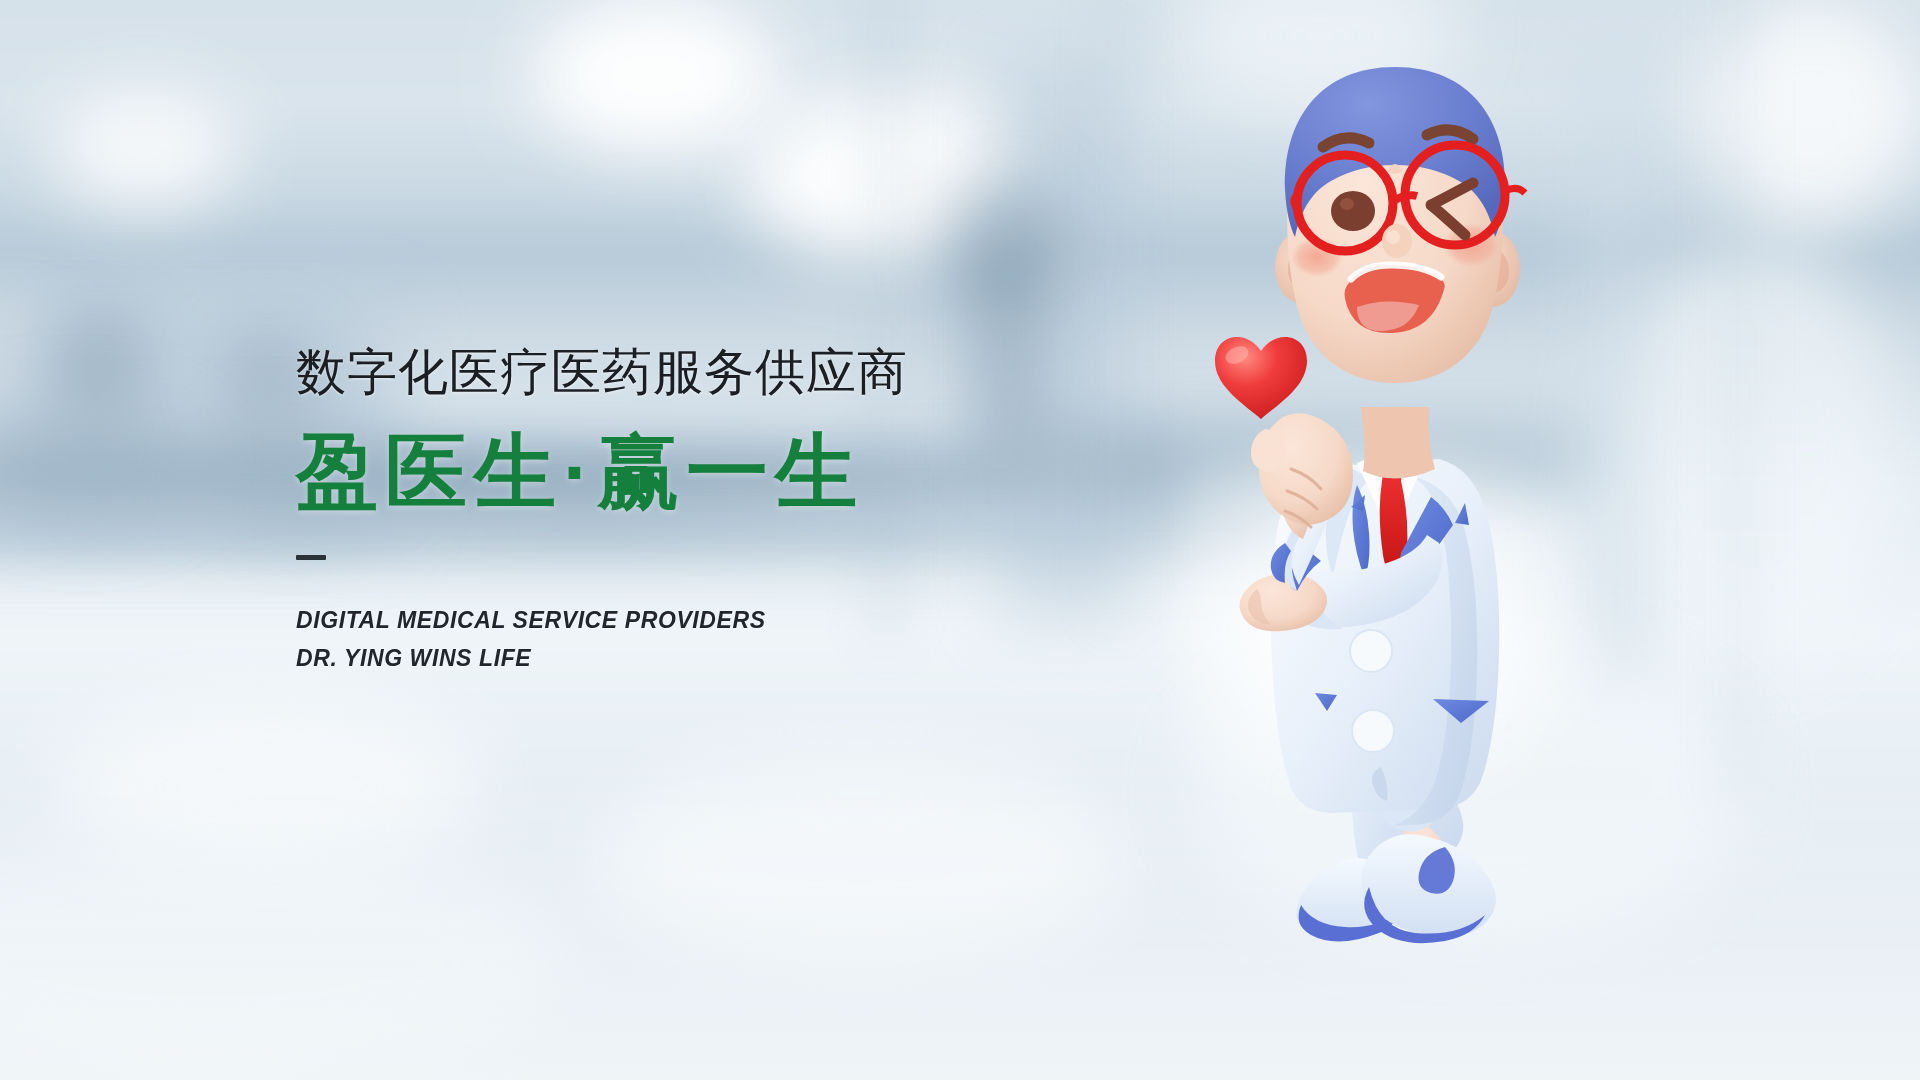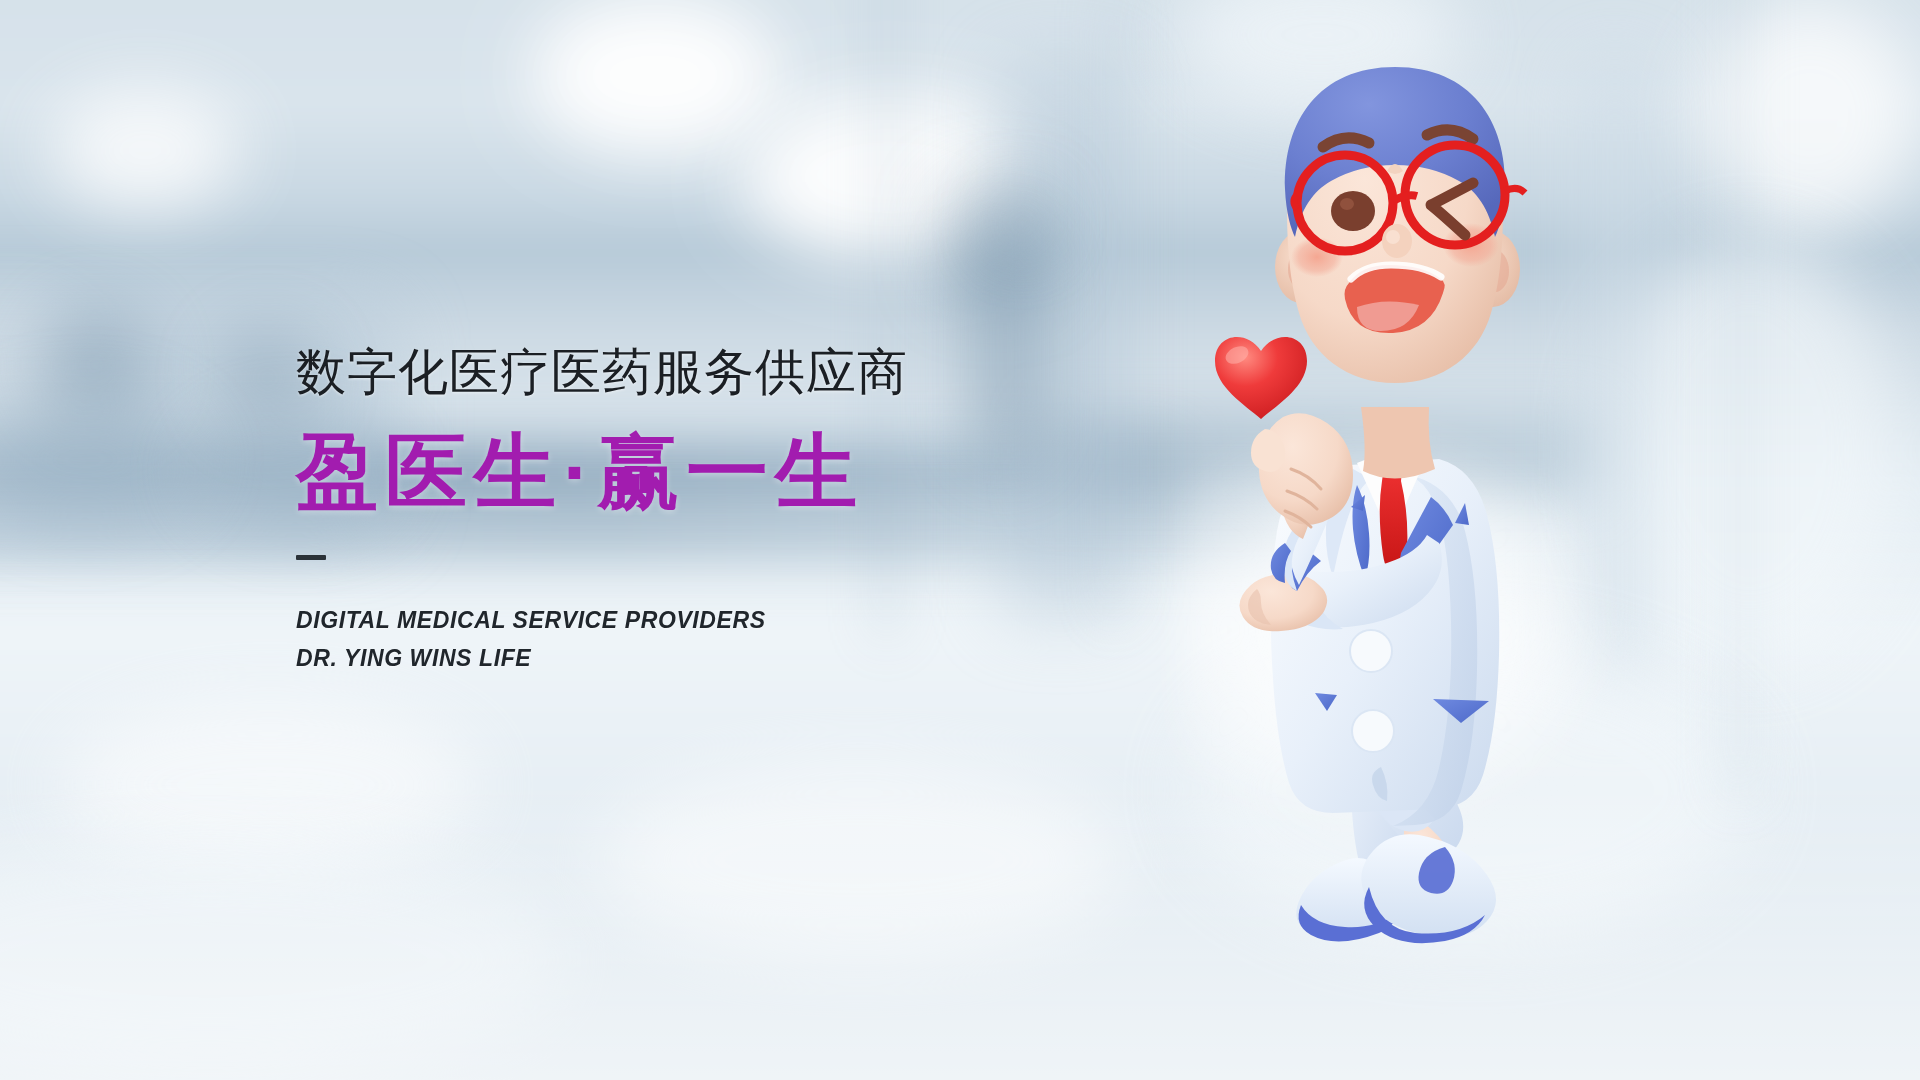--- a/index.html
+++ b/index.html
@@ -33,21 +33,21 @@
   .copy{ position:absolute; left:248px; top:347px; z-index:20;margin-left:48px; }
 
   .headline{
     font-size:50px; line-height:1; color:#1b1f24; letter-spacing:1px;
     font-weight:400; white-space:nowrap;
     text-shadow:0 1px 3px rgba(255,255,255,.55);
   }
   .bigtitle{
     margin-top:34px;
     font-size:82px; line-height:1; font-weight:700;
-    color:#a21caf; letter-spacing:7px; white-space:nowrap;
+    color:#15803d; letter-spacing:7px; white-space:nowrap;
     text-shadow:0 2px 6px rgba(255,255,255,.35);
   }
   .rule{
     margin-top:42px; width:30px; height:5px; background:#2b3238; border-radius:1px;
   }
   .sub{
     margin-top:42px; font-style:italic; font-weight:700;
     font-size:23px; line-height:1.65; letter-spacing:.6px; color:#20262c;
     text-shadow:0 1px 2px rgba(255,255,255,.5);
   }

